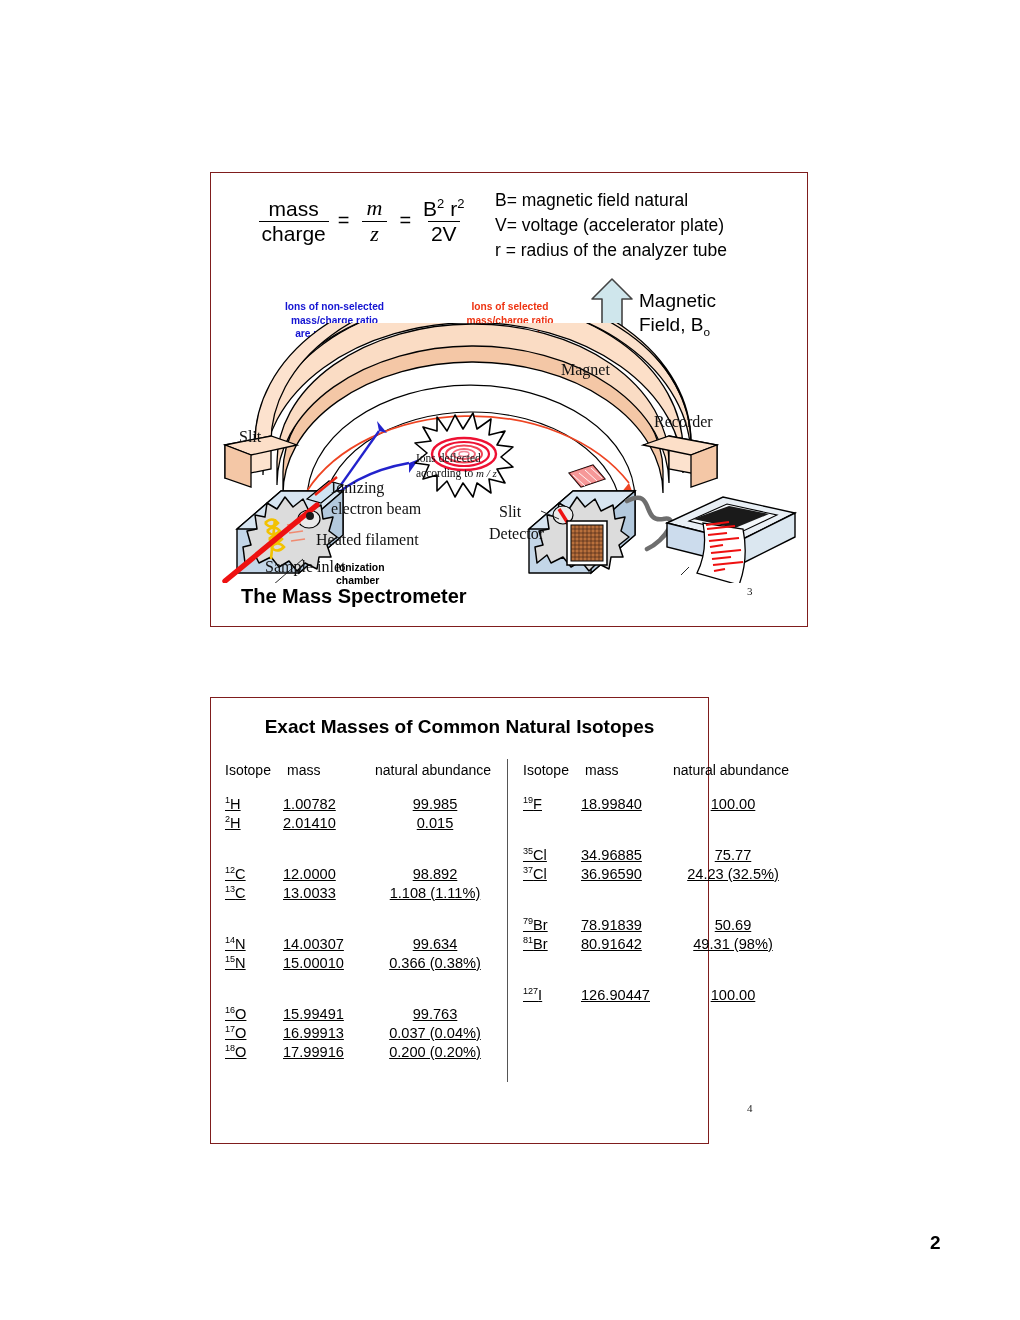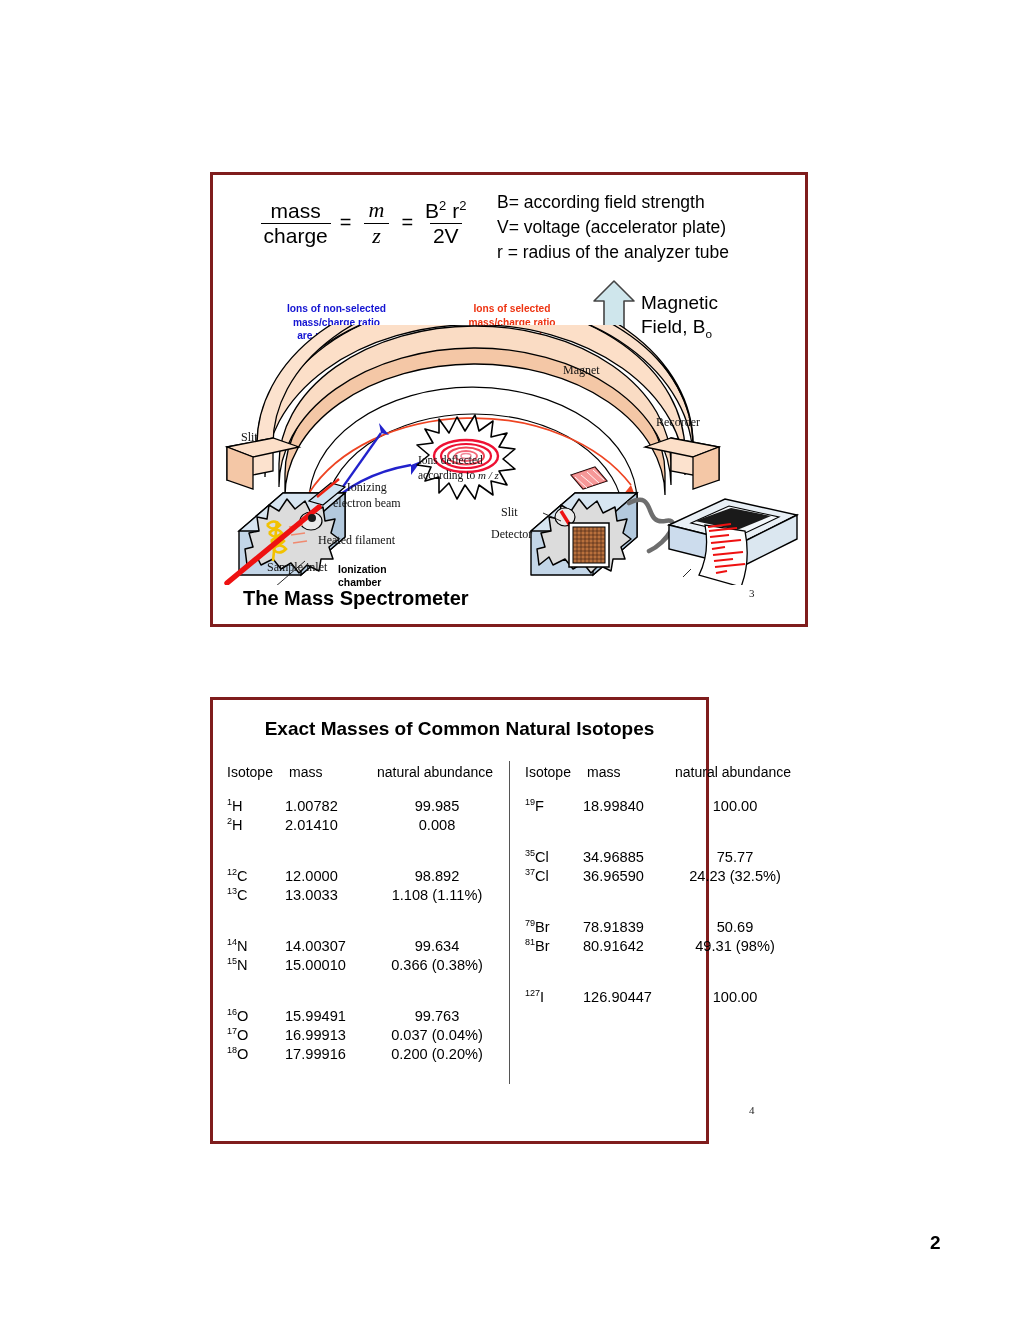--- a/index.html
+++ b/index.html
@@ -1,20 +1,20 @@
 <!DOCTYPE html>
 <html><head>
 <meta charset="utf-8">
 <style>
   html,body{margin:0;padding:0;background:#ffffff;}
   body{width:1020px;height:1320px;position:relative;font-family:"Liberation Sans",sans-serif;color:#000;}
   .page{position:absolute;inset:0;}
 
   
-  .slide{position:absolute;border:3px solid #7f1d1d;background:#fff;box-sizing:border-box;}
+  .slide{position:absolute;border:1px solid #7f1d1d;background:#fff;box-sizing:border-box;}
   #slide1{left:210px;top:172px;width:598px;height:455px;}
   #slide2{left:210px;top:697px;width:499px;height:447px;}
 
   
   .formula{position:absolute;left:22px;top:16px;width:260px;height:64px;
            display:flex;align-items:center;justify-content:center;gap:9px;font-size:21px;}
   .frac{display:inline-flex;flex-direction:column;align-items:center;line-height:1.12;}
   .frac .num{padding:0 3px;}
   .frac .den{padding:0 3px;border-top:1.6px solid #000;}
   .eq{font-size:20px;padding-bottom:2px;}
@@ -32,21 +32,21 @@
   .u{text-decoration:underline;}
 
   #mag-arrow{position:absolute;left:379px;top:104px;width:44px;height:62px;}
   #mag-label{position:absolute;left:428px;top:116px;font-size:19px;line-height:1.28;}
 
   
   #diagram{position:absolute;left:0px;top:150px;width:596px;height:260px;}
 
   
   .slab{position:absolute;font-family:"Liberation Serif",serif;font-size:11.5px;color:#111;white-space:nowrap;}
-  .slab.big{font-size:12px;text-align:center;}
+  .slab.big{font-size:16px;}
   .blab{position:absolute;font-size:10.4px;font-weight:bold;line-height:1.25;white-space:nowrap;}
 
   #lbl-magnet{left:350px;top:188px;}
   #lbl-slit1{left:28px;top:255px;}
   #lbl-ionizing{left:120px;top:305px;line-height:1.3;}
   #lbl-filament{left:105px;top:358px;}
   #lbl-sample{left:26px;top:385px;padding-left:28px;}
   #lbl-ionchamber{left:125px;top:388px;}
   #lbl-deflected{left:205px;top:278px;line-height:1.3;}
   #lbl-slit2{left:288px;top:330px;}
@@ -58,21 +58,21 @@
   #slide1-num{left:536px;top:412px;}
   #slide2-num{left:536px;top:404px;}
 
   
   #slide2-title{position:absolute;left:0;top:18px;width:100%;text-align:center;
                 font-size:19px;font-weight:bold;}
   #tbl-divider{position:absolute;left:296px;top:61px;width:1px;height:323px;background:#555;}
 
   .thead{position:absolute;font-size:14px;white-space:nowrap;}
   .tbl{position:absolute;font-size:14.6px;}
-  .trow{display:flex;height:19px;align-items:center;}
+  .trow{display:flex;height:19px;align-items:center;text-decoration:underline;}
   .trow.gap{height:32px;}
   .c-iso{width:58px;}
   .c-mass{width:92px;}
   .c-ab{width:120px;}
   .num-c{text-align:center;}
 
   
   #thead-l{left:14px;top:64px;}
   #thead-l .c-iso{display:inline-block;width:62px;}
   #thead-l .c-mass{display:inline-block;width:88px;}
@@ -103,21 +103,21 @@
         <span class="den ital">z</span>
       </span>
       <span class="eq">=</span>
       <span class="frac">
         <span class="num"><span>B</span><sup class="sm">2</sup>&nbsp;<span>r</span><sup class="sm">2</sup></span>
         <span class="den">2V</span>
       </span>
     </div>
 
     <div class="legend">
-      <div>B= according field strength</div>
+      <div>B= magnetic field natural</div>
       <div>V= voltage (accelerator plate)</div>
       <div>r = radius of the analyzer tube</div>
     </div>
 
     <div class="callout" id="callout-blue">
       <div>Ions of non-selected</div>
       <div>mass/charge ratio</div>
       <div><span>are </span><span class="u">not</span><span> detected</span></div>
     </div>
 
@@ -340,21 +340,21 @@
 
     <div class="tbl" id="tbl-l">
         <div class="trow">
           <span class="c-iso"><sup class="sm">1</sup><span>H</span></span>
           <span class="c-mass">1.00782</span>
           <span class="c-ab num-c">99.985</span>
         </div>
         <div class="trow">
           <span class="c-iso"><sup class="sm">2</sup><span>H</span></span>
           <span class="c-mass">2.01410</span>
-          <span class="c-ab num-c">0.008</span>
+          <span class="c-ab num-c">0.015</span>
         </div>
         <div class="trow gap"></div>
         <div class="trow">
           <span class="c-iso"><sup class="sm">12</sup><span>C</span></span>
           <span class="c-mass">12.0000</span>
           <span class="c-ab num-c">98.892</span>
         </div>
         <div class="trow">
           <span class="c-iso"><sup class="sm">13</sup><span>C</span></span>
           <span class="c-mass">13.0033</span>

